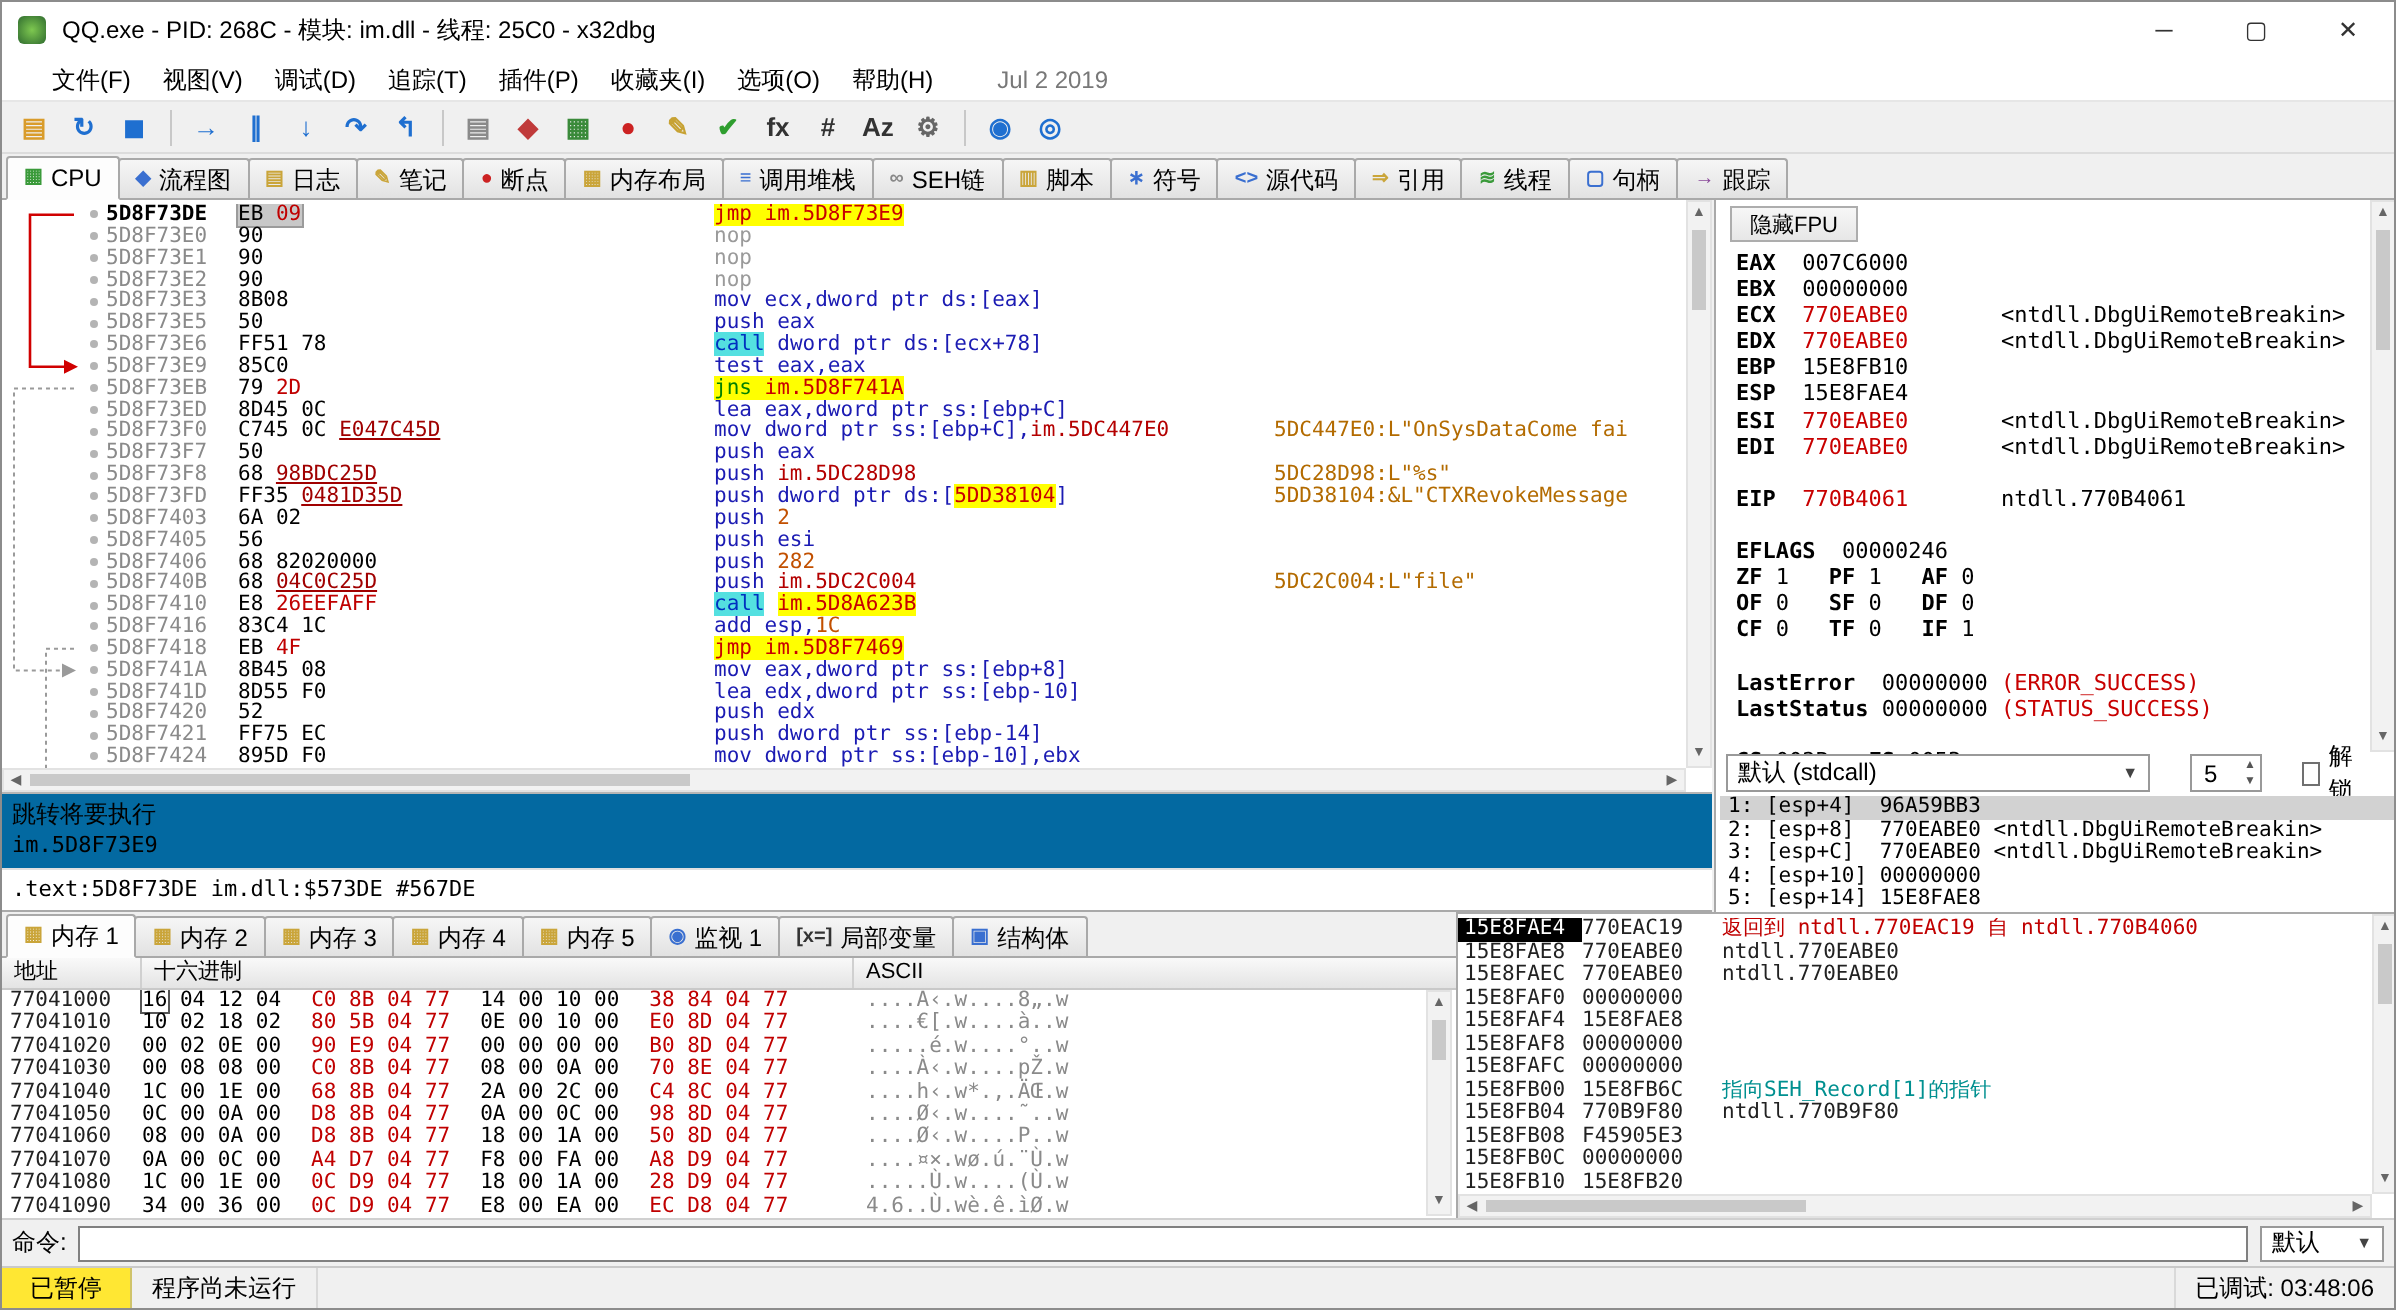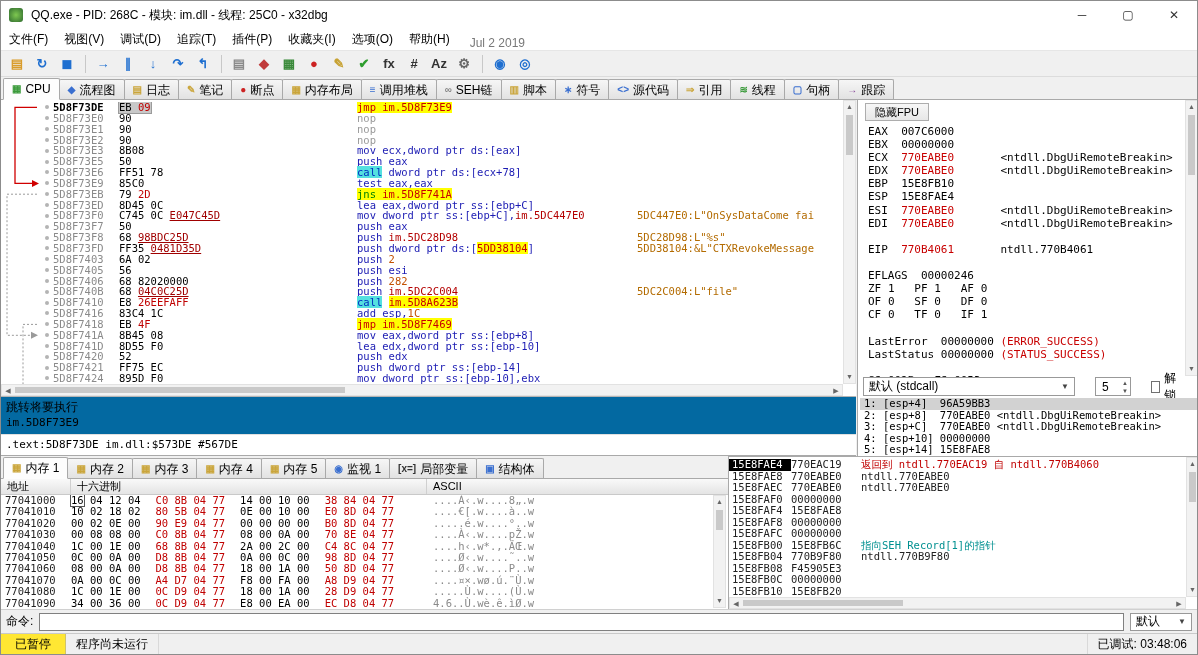--- a/index.html
+++ b/index.html
@@ -9,21 +9,21 @@
   .mono{font-family:"DejaVu Sans Mono",monospace;}
 
   
   .titlebar{position:absolute;left:0;top:0;right:0;height:28px;background:#ffffff;display:flex;align-items:center;padding-left:8px;}
   .appicon{width:14px;height:14px;background:radial-gradient(circle,#7ec850,#2f6b2f);border-radius:3px;margin-right:8px;flex:none;}
   .title{color:#000;}
   .winbtns{position:absolute;right:0;top:0;height:28px;display:flex;}
   .wbtn{width:46px;height:28px;text-align:center;line-height:28px;font-size:12px;color:#333;}
 
   
-  .menubar{position:absolute;left:0;top:28px;right:0;height:22px;background:#ffffff;display:flex;align-items:flex-end;padding-left:0;border-bottom:1px solid #e6e6e6;}
+  .menubar{position:absolute;left:0;top:28px;right:0;height:22px;background:#ffffff;display:flex;align-items:center;padding-left:17px;border-bottom:1px solid #e6e6e6;gap:12px;}
   .menu-item{padding:0 8px;height:22px;line-height:22px;}
   .builddate{color:#787878;margin-left:12px;}
 
   
   .toolbar{position:absolute;left:0;top:50px;right:0;height:26px;background:#f0f0f0;display:flex;align-items:center;padding-left:4px;border-bottom:1px solid #dcdcdc;}
   .tb-btn{width:24px;height:22px;line-height:22px;text-align:center;font-size:13px;font-weight:bold;margin-right:1px;}
   .tb-sep{width:1px;height:18px;background:#c8c8c8;margin:0 5px;}
 
   
   .tabbar{position:absolute;left:0;top:76px;right:0;height:23px;background:#f0f0f0;display:flex;align-items:flex-end;padding-left:2px;border-bottom:1px solid #a9a9a9;}
@@ -55,21 +55,21 @@
   .infobox .l2{font-family:"DejaVu Sans Mono",monospace;font-size:11px;}
   .statusline{position:absolute;left:0;top:433px;width:855px;height:22px;background:#fff;border-top:1px solid #e0e0e0;border-bottom:1px solid #a9a9a9;
               line-height:20px;padding-left:5px;font-size:11px;}
 
   
   .regs{position:absolute;left:856px;top:99px;width:342px;height:356px;background:#fff;border-left:1px solid #a9a9a9;}
   .fpubtn{position:absolute;left:7px;top:3px;height:18px;font-size:11px;padding:0 9px;border:1px solid #adadad;
           background:linear-gradient(#f7f7f7,#e7e7e7);font-family:"Liberation Sans",sans-serif;}
   #reg-rows{position:absolute;left:10px;top:25px;right:16px;}
   .rrow{height:13.1px;line-height:13.1px;white-space:pre;font-family:"DejaVu Sans Mono",monospace;font-size:11px;overflow:hidden;}
-  .r-n{font-weight:normal;color:#000}.r-v{color:#000}.r-vr{color:#c80000}.r-s{color:#000}.r-e{color:#c80000}
+  .r-n{font-weight:bold;color:#000}.r-v{color:#000}.r-vr{color:#c80000}.r-s{color:#000}.r-e{color:#c80000}
   .callconv{position:absolute;left:5px;top:277px;right:17px;height:20px;display:flex;gap:20px;}
   .combo{height:19px;border:1px solid #999;background:#fff;display:flex;align-items:center;padding:0 5px;}
   .combo .carr{margin-left:auto;font-size:8px;color:#444;padding-left:6px;}
   .cc-combo{flex:0 0 212px;}
   .spin{width:44px;height:19px;border:1px solid #999;background:#fff;display:flex;align-items:center;padding-left:6px;position:relative;}
   .spinarr{position:absolute;right:2px;top:1px;font-size:6px;line-height:8px;color:#555;text-align:center;}
   .chk{display:flex;align-items:center;gap:4px;}
   .chk .box{width:12px;height:12px;border:1px solid #707070;background:#fff;}
   #arg-rows{position:absolute;left:2px;top:298px;right:2px;}
   .arg-row{height:11.6px;line-height:11.6px;font-family:"DejaVu Sans Mono",monospace;font-size:10.5px;white-space:pre;padding-left:4px;}

